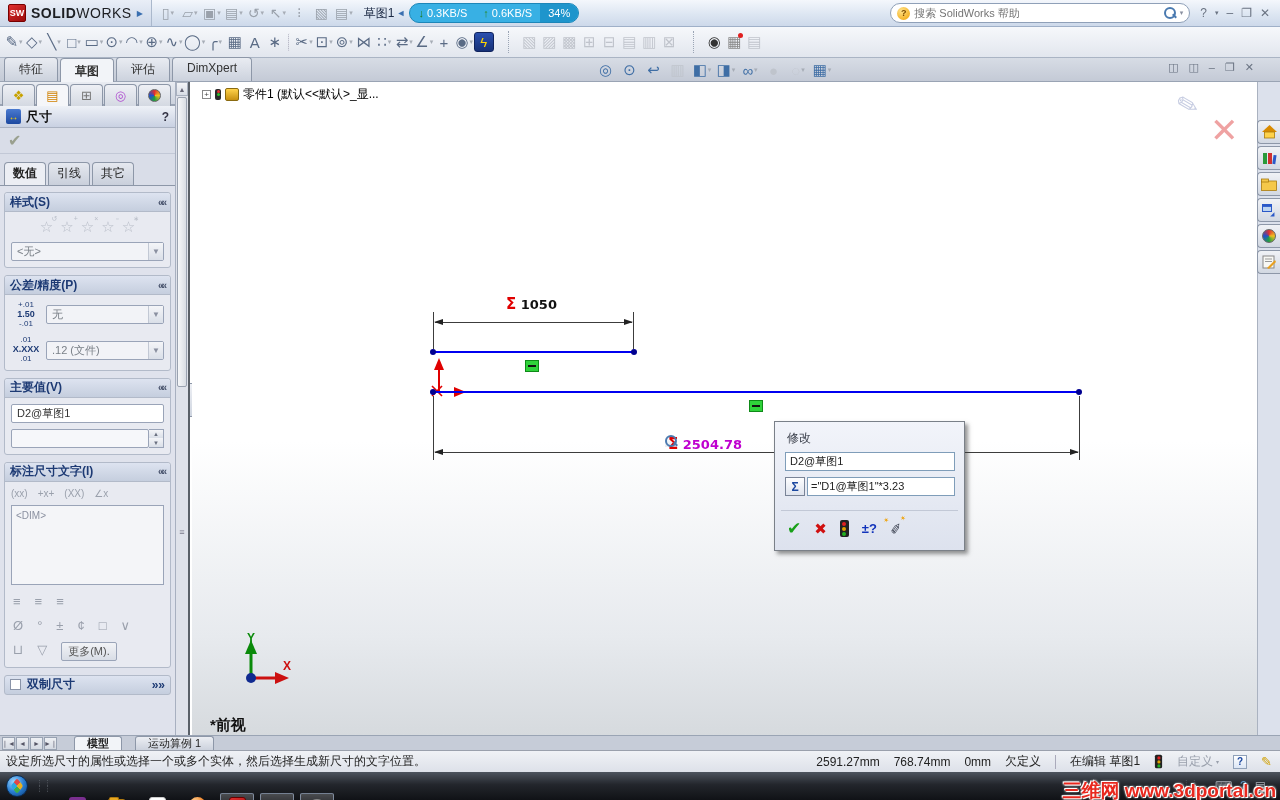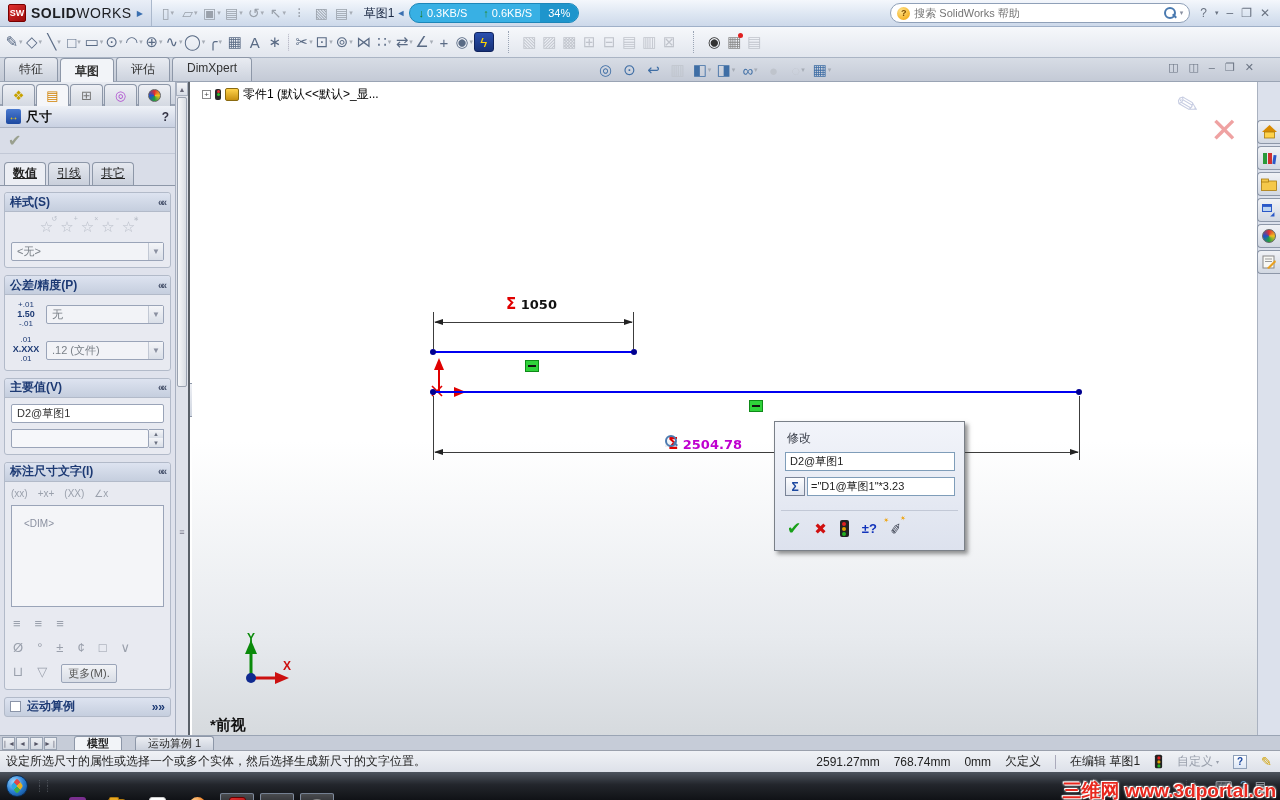--- a/index.html
+++ b/index.html
@@ -79,21 +79,21 @@
   .mgr-tab.active { background:#f5f6f9; }
   .sphere { width:13px; height:13px; border-radius:50%; background:conic-gradient(#e03030,#f0c020,#20a040,#2050d0,#e03030); border:1px solid #666; }
   .pm-header { height:22px; display:flex; align-items:center; gap:5px; padding:0 6px;
     background:linear-gradient(#eef1f7,#c9d1e2); border-bottom:1px solid #aab2c2; }
   .pm-hicon { width:15px; height:15px; background:linear-gradient(#4a7ad0,#1c48a0); color:#ffd400;
     font-size:10px; font-weight:bold; display:flex; align-items:center; justify-content:center; border-radius:2px; }
   .pm-title { font-weight:bold; font-size:13px; color:#111; flex:1; }
   .pm-help { color:#334; font-weight:bold; }
   .pm-okrow { height:26px; display:flex; align-items:center; padding:0 8px; border-bottom:1px solid #c2c8d6; }
   .pm-ok { color:#9aa08f; font-size:16px; font-weight:bold; }
-  .pm-tabs { display:flex; padding:8px 4px 0 4px;text-decoration:underline; }
+  .pm-tabs { display:flex; padding:8px 4px 0 4px; }
   .pm-tab { padding:2px 8px 3px; border:1px solid #8d97a8; border-bottom:none; border-radius:4px 4px 0 0;
     background:linear-gradient(#e5e8ef,#c9cfdb); font-size:12px; margin-right:2px; }
   .pm-tab.active { background:#eceef4; font-weight:bold; }
   .pm-body { border-top:1px solid #8d97a8; background:#dfe2ec; padding:6px 4px; height:calc(100% - 102px); }
   .group { border:1px solid #b2bac9; border-radius:3px; margin-bottom:7px; background:#e8eaf1; }
   .group-h { height:19px; display:flex; align-items:center; padding:0 5px;
     background:linear-gradient(#dde3f0,#c5cede); color:#1d3a74; font-weight:bold; font-size:12px;
     border-bottom:1px solid #b2bac9; border-radius:3px 3px 0 0; }
   .group-h .chev { margin-left:auto; color:#45506a; font-size:10px; letter-spacing:-2px; }
   .group-b { padding:6px 6px; }
@@ -110,21 +110,21 @@
   .tolico .mid { font-size:9px; font-weight:bold; }
   .tolrow .ddl { flex:1; margin-top:0; }
   .field { height:19px; background:#fff; border:1px solid #9aa4b8; border-radius:2px; font-size:11px;
     color:#333; display:flex; align-items:center; padding-left:5px; }
   .spinner { display:flex; margin-top:6px; }
   .spinner .field { flex:1; background:#f6f7fa; }
   .spin-btns { width:15px; display:flex; flex-direction:column; border:1px solid #9aa4b8; border-left:none; }
   .spin-btns span { flex:1; display:flex; align-items:center; justify-content:center; font-size:6px;
     color:#6a7080; background:linear-gradient(#f4f5f8,#dadfe8); }
   .fmt-row { display:flex; gap:10px; color:#9aa0ac; font-size:10px; margin-bottom:6px; }
-  .dimtext { height:102px; background:#f4f5f8; border:1px solid #9aa4b8; font-size:10px; color:#8a90a0; padding:12px; }
+  .dimtext { height:80px; background:#f4f5f8; border:1px solid #9aa4b8; font-size:10px; color:#8a90a0; padding:4px; }
   .align-row,.sym-row { display:flex; gap:14px; color:#9aa0ac; font-size:13px; margin-top:9px; padding-left:2px;}
   .more-btn { border:1px solid #9aa4b8; background:linear-gradient(#f2f3f6,#d8dde6); border-radius:2px;
     font-size:11px; color:#555; padding:1px 6px; }
   .dual { display:flex; align-items:center; gap:6px; height:20px; padding:0 5px;
     background:linear-gradient(#dde3f0,#c5cede); border:1px solid #b2bac9; border-radius:3px;
     color:#1d3a74; font-weight:bold; font-size:12px; }
   .cbox { width:11px; height:11px; background:#fff; border:1px solid #8a94a8; }
   .panel-scroll { position:absolute; left:176px; top:82px; width:14px; height:653px; background:#dfe2ea;
     border-right:2px solid #5a6068; }
   .ps-up { height:14px; display:flex; align-items:center; justify-content:center; font-size:7px; color:#667;
@@ -722,21 +722,21 @@
         <div class="sym-row">
           <span>⊔</span>
           <span>▽</span>
           <span class="more-btn">更多(M).</span>
         </div>
       </div>
     </div>
 
     <div class="dual">
       <span class="cbox"></span>
-      <span>运动算例</span>
+      <span>双制尺寸</span>
       <span class="chev" style="margin-left:auto">»»</span>
     </div>
   </div>
 </div>
 
 <div class="panel-scroll">
   <div class="ps-up">▲</div>
   <div class="ps-thumb"></div>
   <div class="ps-grip">≡</div>
 </div>

